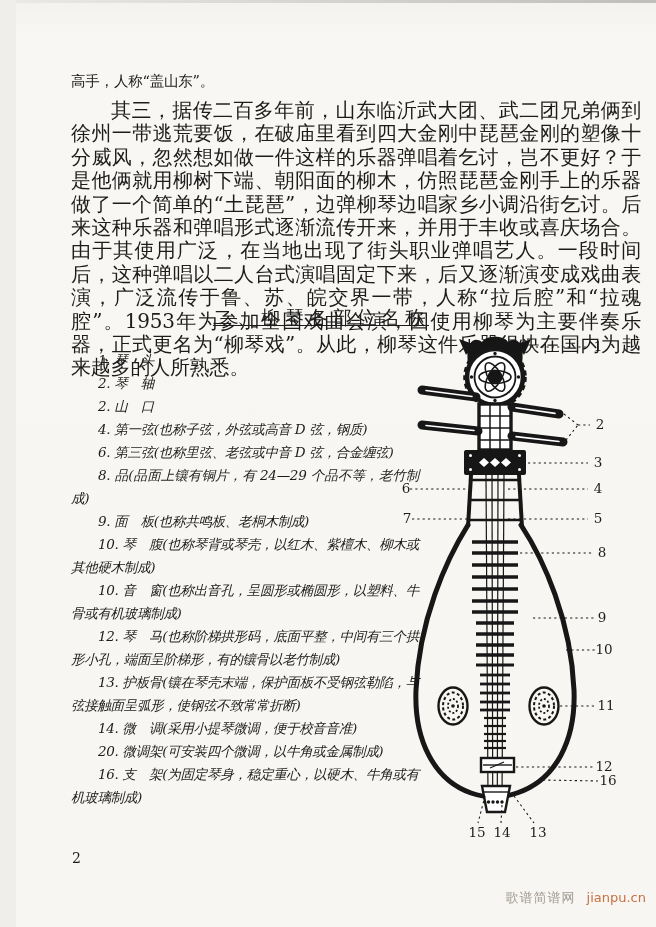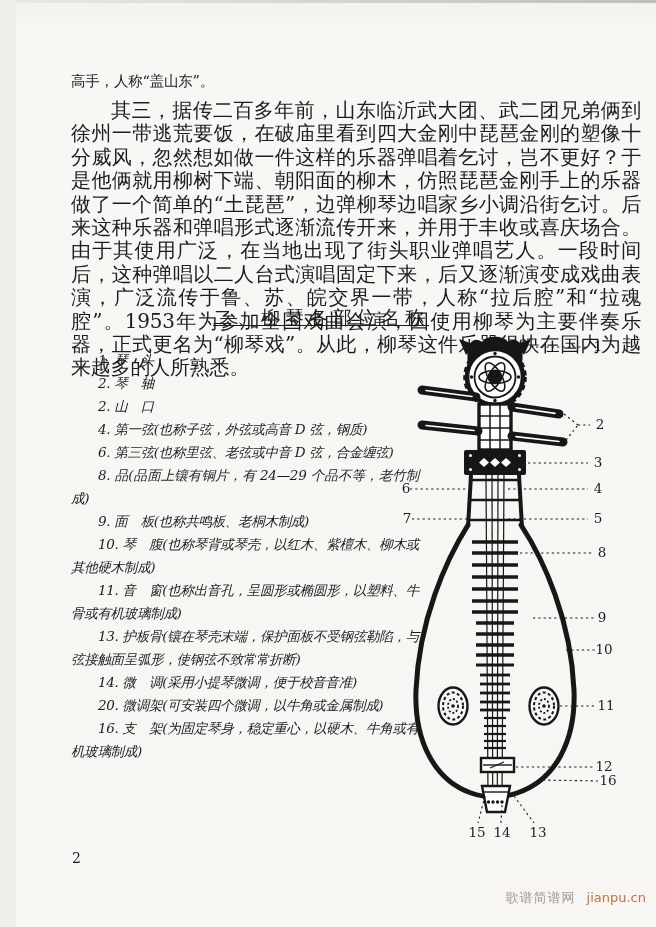--- a/index.html
+++ b/index.html
@@ -72,21 +72,22 @@
 
   <div class="parts">
     <p>1. 琴　头</p>
     <p>2. 琴　轴</p>
     <p>2. 山　口</p>
     <p>4. 第一弦(也称子弦，外弦或高音 D 弦，钢质)</p>
     <p>6. 第三弦(也称里弦、老弦或中音 D 弦，合金缠弦)</p>
     <p>8. 品(品面上镶有铜片，有 24—29 个品不等，老竹制成)</p>
     <p>9. 面　板(也称共鸣板、老桐木制成)</p>
     <p>10. 琴　腹(也称琴背或琴壳，以红木、紫檀木、柳木或其他硬木制成)</p>
-    <p>11. 音　窗(也称出音孔，呈圆形或椭圆形，以塑料、牛骨或有机玻璃制成)</p>
+    <p>10. 音　窗(也称出音孔，呈圆形或椭圆形，以塑料、牛骨或有机玻璃制成)</p>
+    <p>12. 琴　马(也称阶梯拱形码，底面平整，中间有三个拱形小孔，端面呈阶梯形，有的镶骨以老竹制成)</p>
     <p>13. 护板骨(镶在琴壳末端，保护面板不受钢弦勒陷，与弦接触面呈弧形，使钢弦不致常常折断)</p>
     <p>14. 微　调(采用小提琴微调，便于校音音准)</p>
     <p>20. 微调架(可安装四个微调，以牛角或金属制成)</p>
     <p>16. 支　架(为固定琴身，稳定重心，以硬木、牛角或有机玻璃制成)</p>
   </div>
 
   <div class="diagram">
     <svg id="liuqin-svg" viewBox="0 0 235 540" xmlns="http://www.w3.org/2000/svg">
 
       <g>

